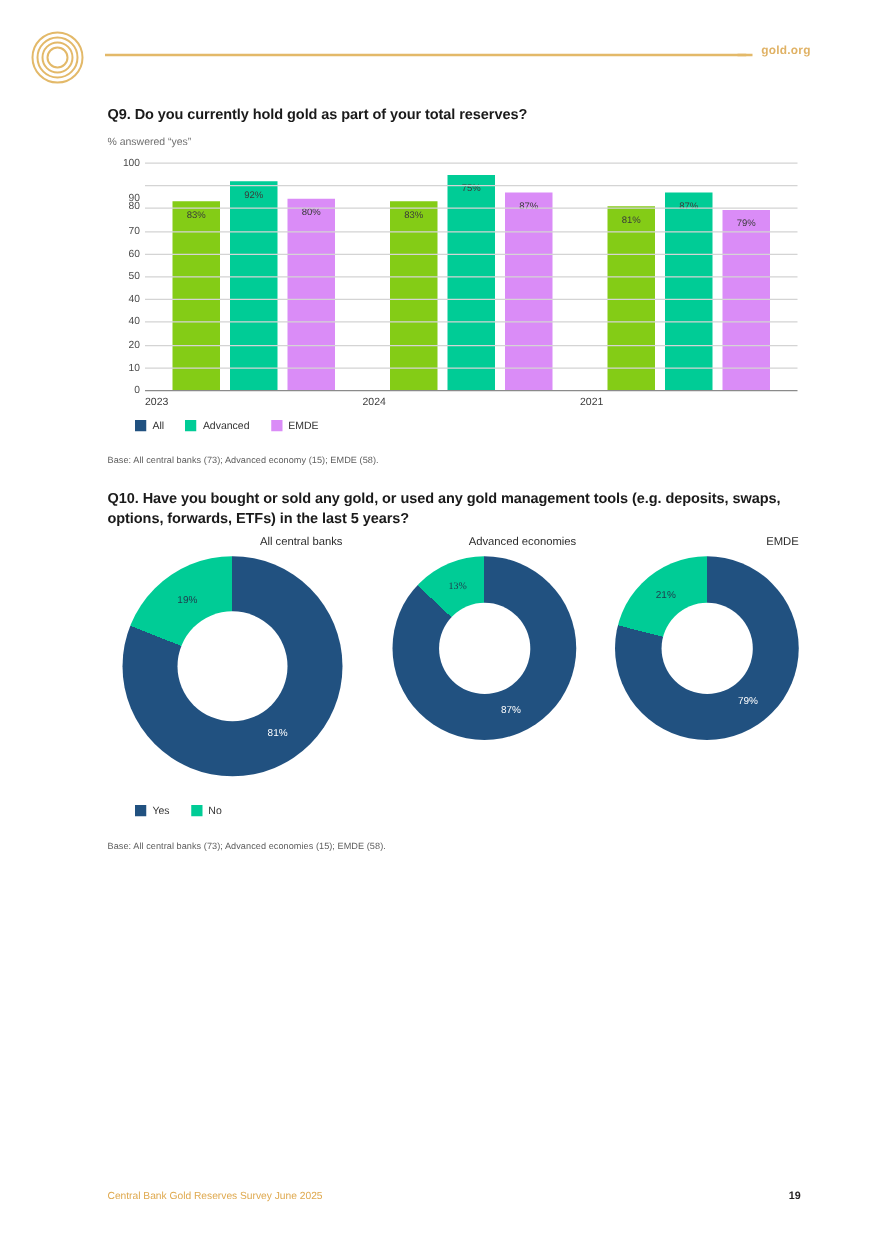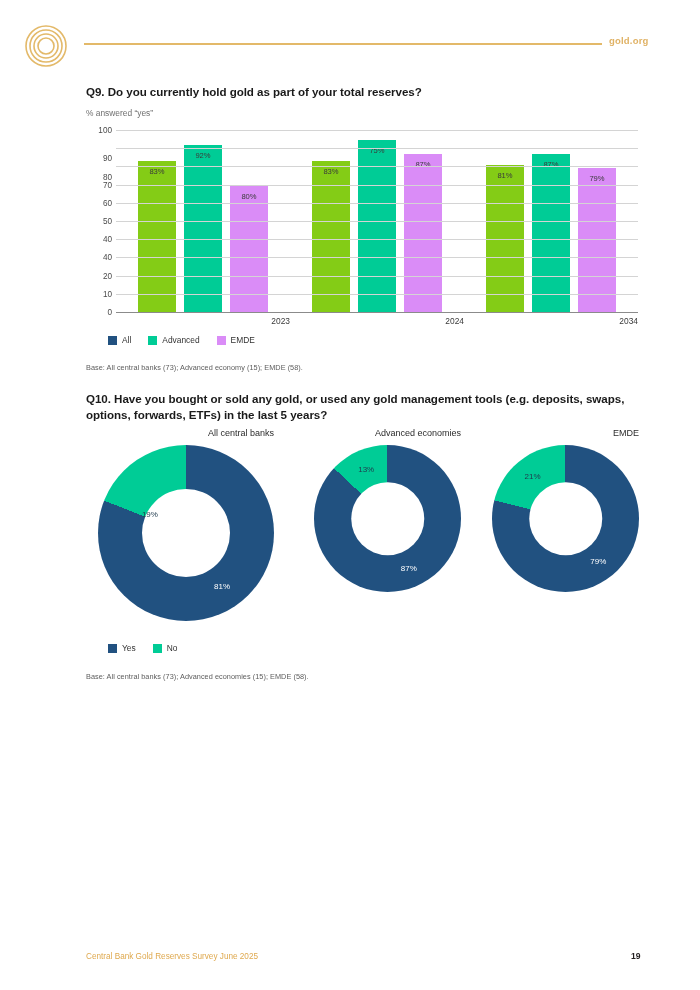--- a/index.html
+++ b/index.html
@@ -36,21 +36,21 @@
   .gridline.base{background:#8b8b8b;height:1.4px;}
   .groups{position:absolute;inset:0;display:flex;}
   .group{flex:1;position:relative;display:flex;align-items:flex-end;justify-content:center;gap:0px;}
   .barwrap{position:relative;width:38px;height:100%;display:flex;align-items:flex-end;margin:0 4px;}
   .bar{width:100%;position:relative;}
   .bar.all{background:#84cc16;}
   .bar.adv{background:#00cc96;}
   .bar.emde{background:#da8cf7;}
   .barlabel{position:absolute;left:50%;transform:translateX(-50%);top:-12px;font-size:7.6px;color:#3a3a3a;white-space:nowrap;margin-top:18px;}
   .xlabels{position:absolute;left:30px;right:0;top:186px;display:flex;}
-  .xlabel{flex:1;text-align:right;font-size:8.4px;color:#3a3a3a;}
+  .xlabel{flex:1;text-align:left;font-size:8.4px;color:#3a3a3a;}
 
   
   .legend{position:absolute;display:flex;align-items:center;gap:17px;}
   #q9-legend{left:108px;top:335px;}
   #q10-legend{left:108px;top:643px;}
   .legend-item{display:flex;align-items:center;gap:5px;}
   .swatch{width:9px;height:9px;display:inline-block;}
   .legend-label{font-size:8.4px;color:#333;}
 
   
@@ -92,39 +92,39 @@
   <div class="barchart">
     <div class="yaxis">
         <div class="ytick" style="top: 182px;">0</div>
         <div class="ytick" style="top: 163.8px;">10</div>
         <div class="ytick" style="top: 145.6px;">20</div>
         <div class="ytick" style="top: 127.4px;">40</div>
         <div class="ytick" style="top: 109.2px;">40</div>
         <div class="ytick" style="top: 91px;">50</div>
         <div class="ytick" style="top: 72.8px;">60</div>
         <div class="ytick" style="top: 54.6px;">70</div>
-        <div class="ytick" style="top: 47px; padding-left: 48px;">80</div>
+        <div class="ytick" style="top: 35px; padding-left: 48px;">80</div>
         <div class="ytick" style="top: 28px; text-align: center;">90</div>
         <div class="ytick" style="top: 0px;">100</div>
       </div>
     <div class="plot">
       <div class="groups">
           <div class="group">
             <div class="barwrap">
               <div class="bar all" style="height: 151.06px;">
                 <span class="barlabel">83%</span>
               </div>
             </div>
             <div class="barwrap">
               <div class="bar adv" style="height: 167.44px;">
                 <span class="barlabel">92%</span>
               </div>
             </div>
             <div class="barwrap">
-              <div class="bar emde" style="height: 126px;">
+              <div class="bar emde" style="height: 153px;">
                 <span class="barlabel">80%</span>
               </div>
             </div>
           </div>
           <div class="group">
             <div class="barwrap">
               <div class="bar all" style="height: 151.06px;">
                 <span class="barlabel">83%</span>
               </div>
             </div>
@@ -165,21 +165,21 @@
         <div class="gridline" style="top: 91px;"></div>
         <div class="gridline" style="top: 72.8px;"></div>
         <div class="gridline" style="top: 54.6px;"></div>
         <div class="gridline" style="top: 36.4px;"></div>
         <div class="gridline" style="top: 18.2px;"></div>
         <div class="gridline" style="top: 0px;"></div>
       </div>
     <div class="xlabels">
         <div class="xlabel">2023</div>
         <div class="xlabel">2024</div>
-        <div class="xlabel">2034</div>
+        <div class="xlabel">2021</div>
       </div>
   </div>
 
   <div class="legend" id="q9-legend">
       <div class="legend-item">
         <span class="swatch" style="background: rgb(33, 81, 128);"></span>
         <span class="legend-label">All</span>
       </div>
       <div class="legend-item">
         <span class="swatch" style="background: rgb(0, 204, 150);"></span>
@@ -193,29 +193,29 @@
   <div class="basenote" id="q9-base">Base: All central banks (73); Advanced economy (15); EMDE (58).</div>
 
   <div class="q-title" id="q10-title">Q10. Have you bought or sold any gold, or used any gold management tools (e.g. deposits, swaps, options, forwards, ETFs) in the last 5 years?</div>
 
   <div class="donuts">
       <div class="donut-cell" style="left: 12px; width: 176px;">
         <div class="donut-title">All central banks</div>
         <div class="donut" style="width: 176px; height: 176px; background: conic-gradient(rgb(33, 81, 128) 0deg, rgb(33, 81, 128) 291.6deg, rgb(0, 204, 150) 291.6deg, rgb(0, 204, 150) 360deg);">
           <div class="hole" style="width: 88px; height: 88px;"></div>
           <span class="pct yes" style="left: 124.108px; top: 141.132px; transform: translate(-50%, -50%);">81%</span>
-          <span class="pct no" style="left: 51.8918px; top: 34.8683px; transform: translate(-50%, -50%); margin-top: 34px;">19%</span>
+          <span class="pct no" style="left: 51.8918px; top: 34.8683px; transform: translate(-50%, -50%);">19%</span>
         </div>
       </div>
       <div class="donut-cell" style="left: 228px; width: 147px;">
         <div class="donut-title">Advanced economies</div>
         <div class="donut" style="width: 147px; height: 147px; background: conic-gradient(rgb(33, 81, 128) 0deg, rgb(33, 81, 128) 313.2deg, rgb(0, 204, 150) 313.2deg, rgb(0, 204, 150) 360deg);">
           <div class="hole" style="width: 73.5px; height: 73.5px;"></div>
           <span class="pct yes" style="left: 94.809px; top: 122.742px; transform: translate(-50%, -50%);">87%</span>
-          <span class="pct no" style="left: 52.191px; top: 24.2579px; transform: translate(-50%, -50%);">13%</span>
+          <span class="pct no" style="left: 52.191px; top: 24.2579px; transform: translate(-50%, -50%); font-family: Liberation Serif, serif;">13%</span>
         </div>
       </div>
       <div class="donut-cell" style="left: 406px; width: 147px;">
         <div class="donut-title">EMDE</div>
         <div class="donut" style="width: 147px; height: 147px; background: conic-gradient(rgb(33, 81, 128) 0deg, rgb(33, 81, 128) 284.4deg, rgb(0, 204, 150) 284.4deg, rgb(0, 204, 150) 360deg);">
           <div class="hole" style="width: 73.5px; height: 73.5px;"></div>
           <span class="pct yes" style="left: 106.386px; top: 115.896px; transform: translate(-50%, -50%);">79%</span>
           <span class="pct no" style="left: 40.6145px; top: 31.1042px; transform: translate(-50%, -50%);">21%</span>
         </div>
       </div>

